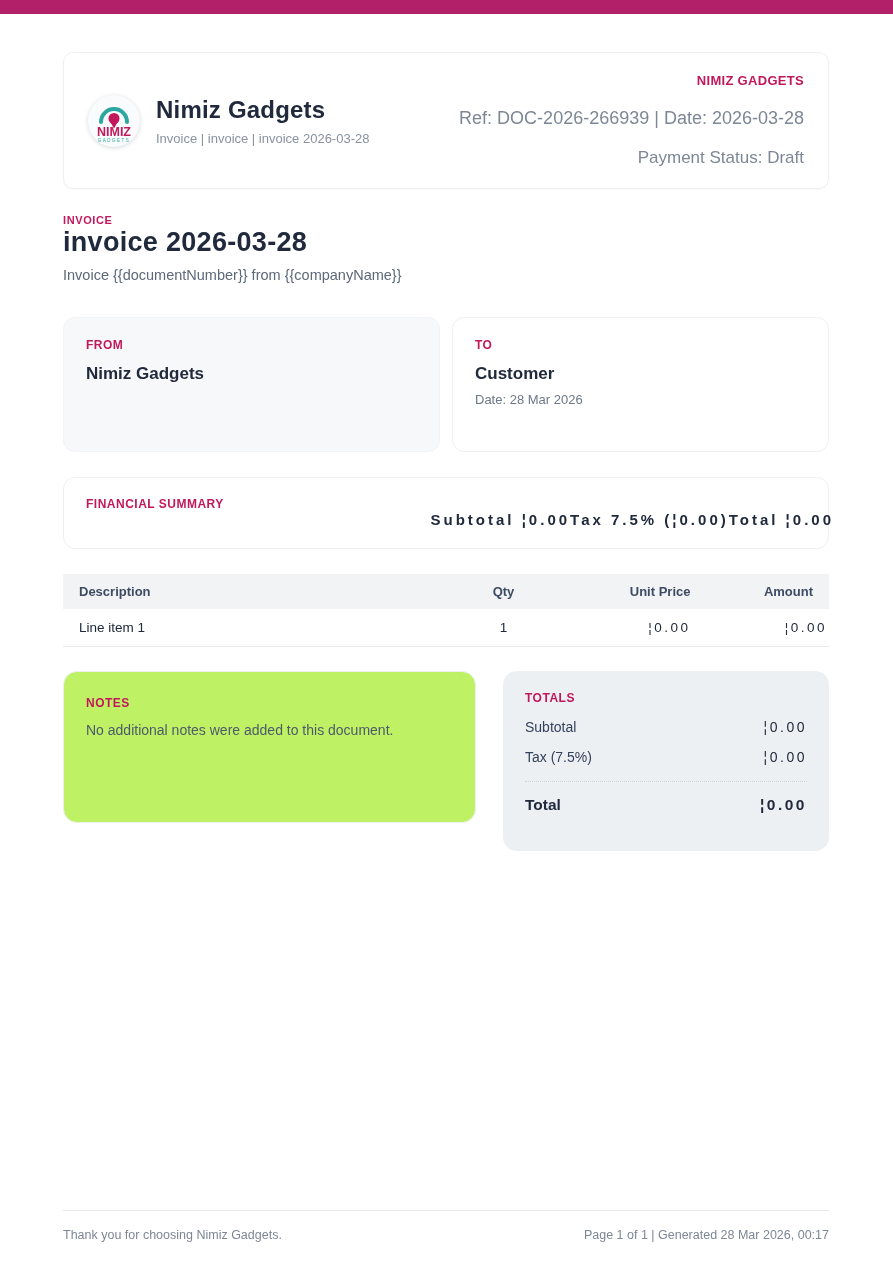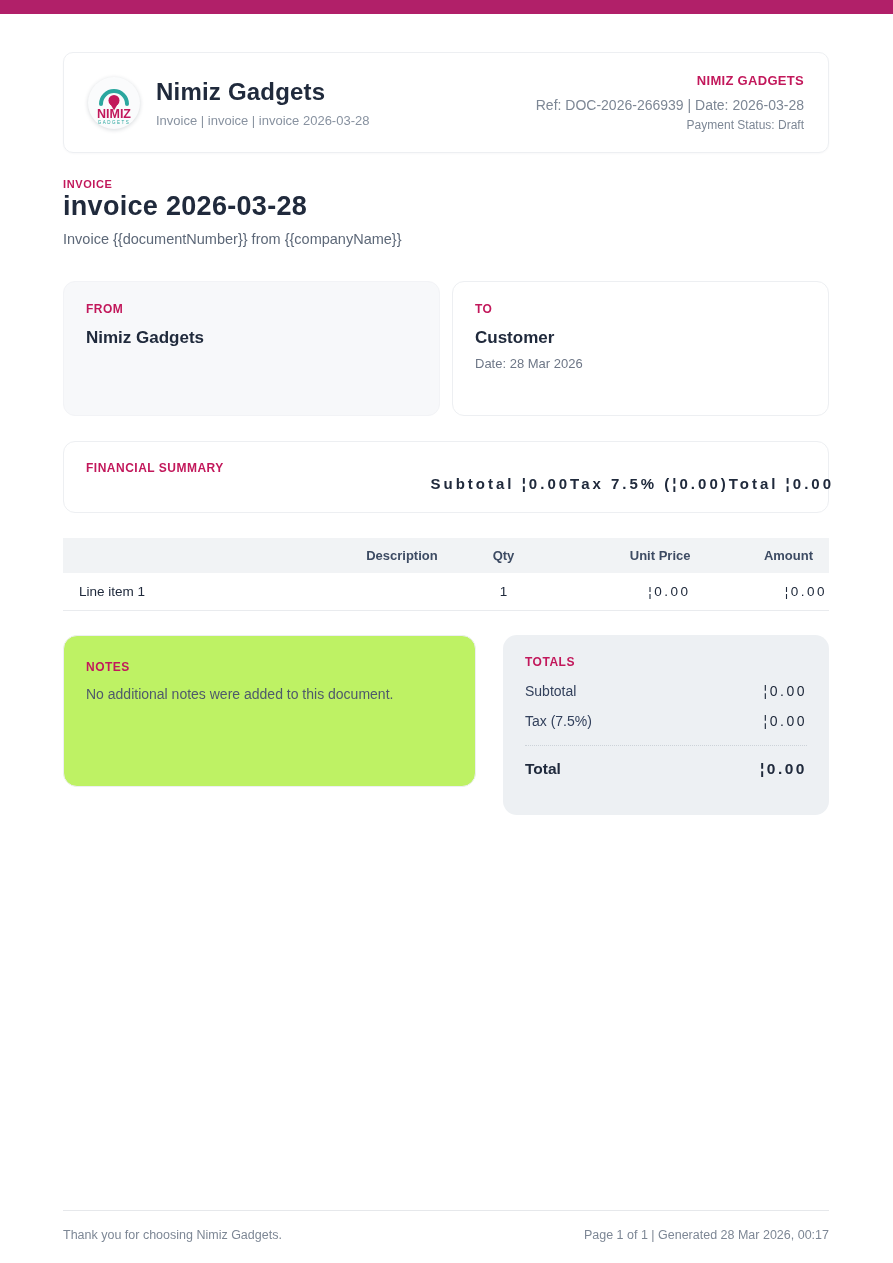--- a/index.html
+++ b/index.html
@@ -36,22 +36,22 @@
     width: 52px; height: 52px;
     border-radius: 50%;
     background: #FAFBFC;
     box-shadow: 0 1px 4px rgba(30,42,59,0.18);
     flex: 0 0 auto;
   }
   .company-title { font-size: 24px; font-weight: bold; color: #202A3C; letter-spacing: 0.2px; }
   .breadcrumb { font-size: 13px; color: #8892A0; margin-top: 7px; }
   .header-right { text-align: right; }
   .brand-name { font-size: 13px; font-weight: bold; color: #C2185B; letter-spacing: 0.3px; }
-  .ref-line { font-size: 14px; color: #7D8795; margin-top: 9px; }
-  .status-line { font-size: 12px; color: #7D8795; margin-top: 5px; }
+  .ref-line { font-size: 18px; color: #7D8795; margin-top: 20px; }
+  .status-line { font-size: 17px; color: #7D8795; margin-top: 19px; }
 
   
   .title-section { margin-top: 25px; }
   .eyebrow { font-size: 11px; font-weight: bold; color: #C2185B; letter-spacing: 0.6px; }
   .doc-title { font-size: 27px; font-weight: bold; color: #202A3C; margin-top: 1px; letter-spacing: 0.3px; }
   .doc-subtitle { font-size: 14.5px; color: #5D6878; margin-top: 9px; }
 
   
   .party-row { margin-top: 34px; display: flex; gap: 12px; }
   .party-card { flex: 1; border-radius: 12px; height: 135px; padding: 20px 22px; }
@@ -77,21 +77,21 @@
   .fin-item { font-size: 15px; font-weight: bold; color: #202A3C; letter-spacing: 3px; }
 
   
   .items-table { margin-top: 25px; width: 100%; border-collapse: collapse; table-layout: fixed; }
   .items-table th {
     background: #F1F3F5;
     font-size: 13px;
     font-weight: bold;
     color: #3D4B63;
     padding: 10px 16px;
-    text-align: right;
+    text-align: left;
   }
   .items-table td {
     font-size: 13.5px;
     color: #202A3C;
     padding: 11px 16px;
     border-bottom: 1px solid #E9EBEE;
     text-align: left;
   }
   .items-table .col-qty { width: 13%; text-align: center; }
   .items-table .col-price { width: 20%; text-align: right; }

